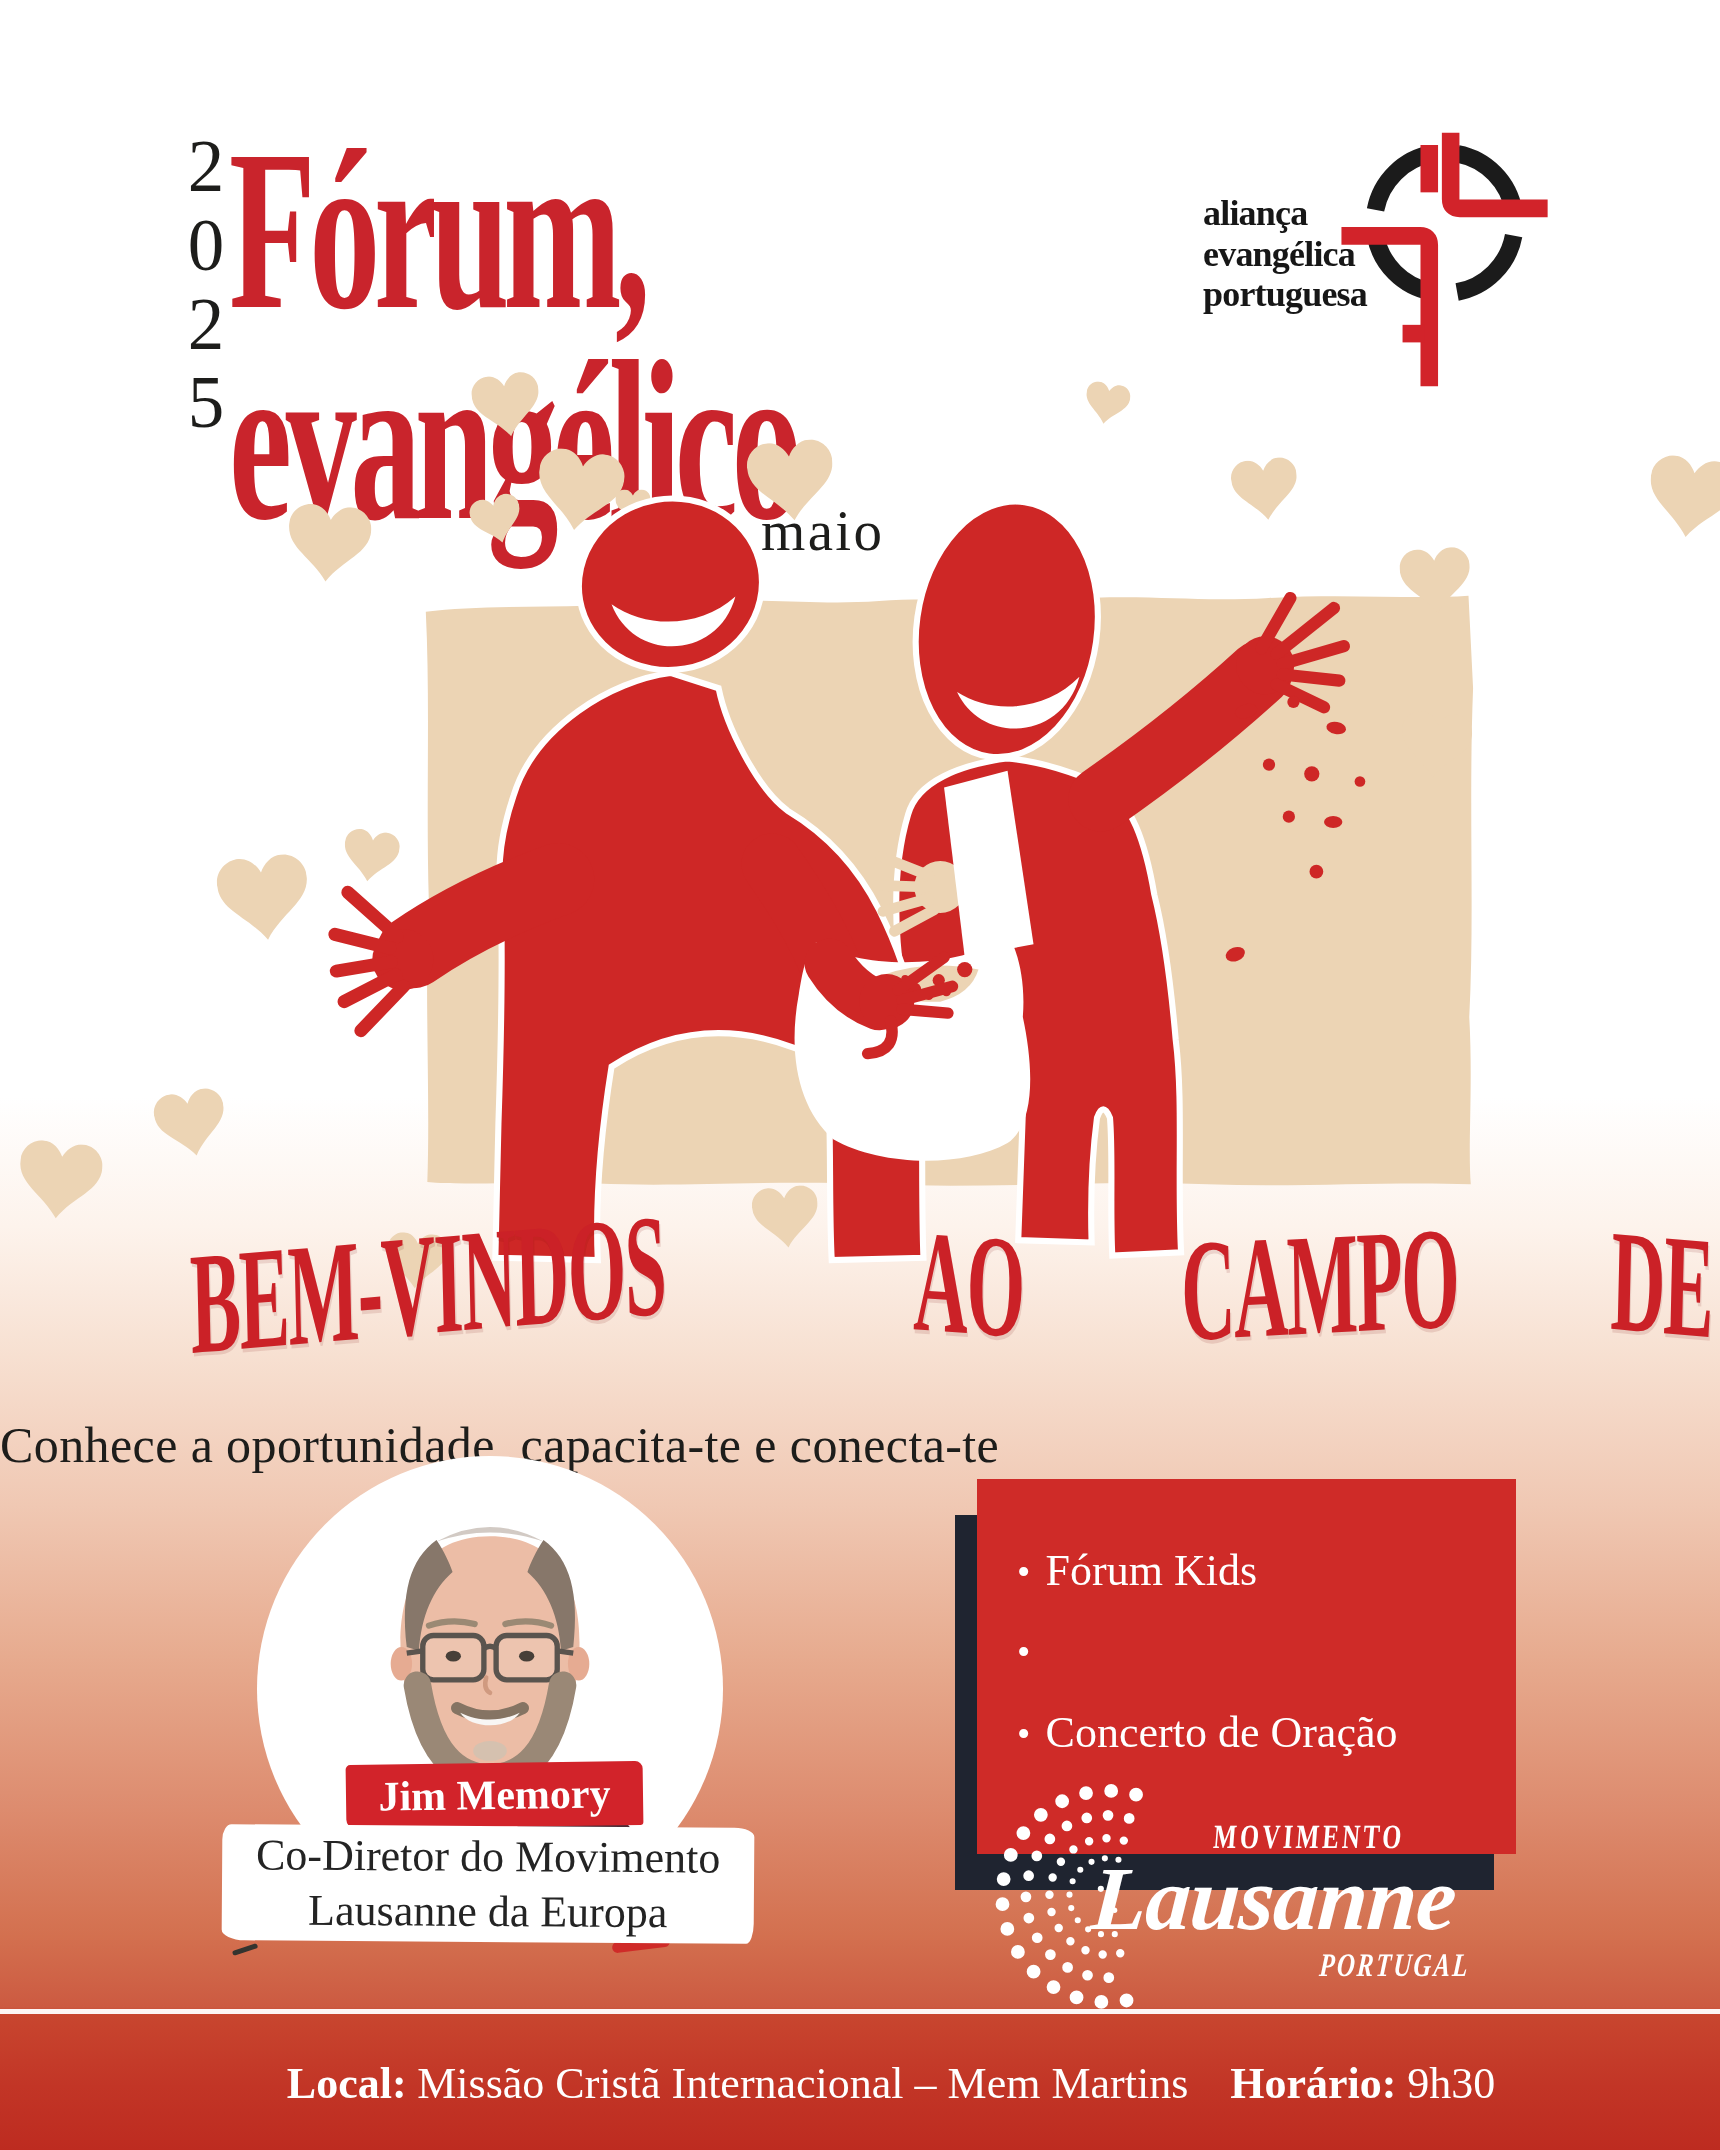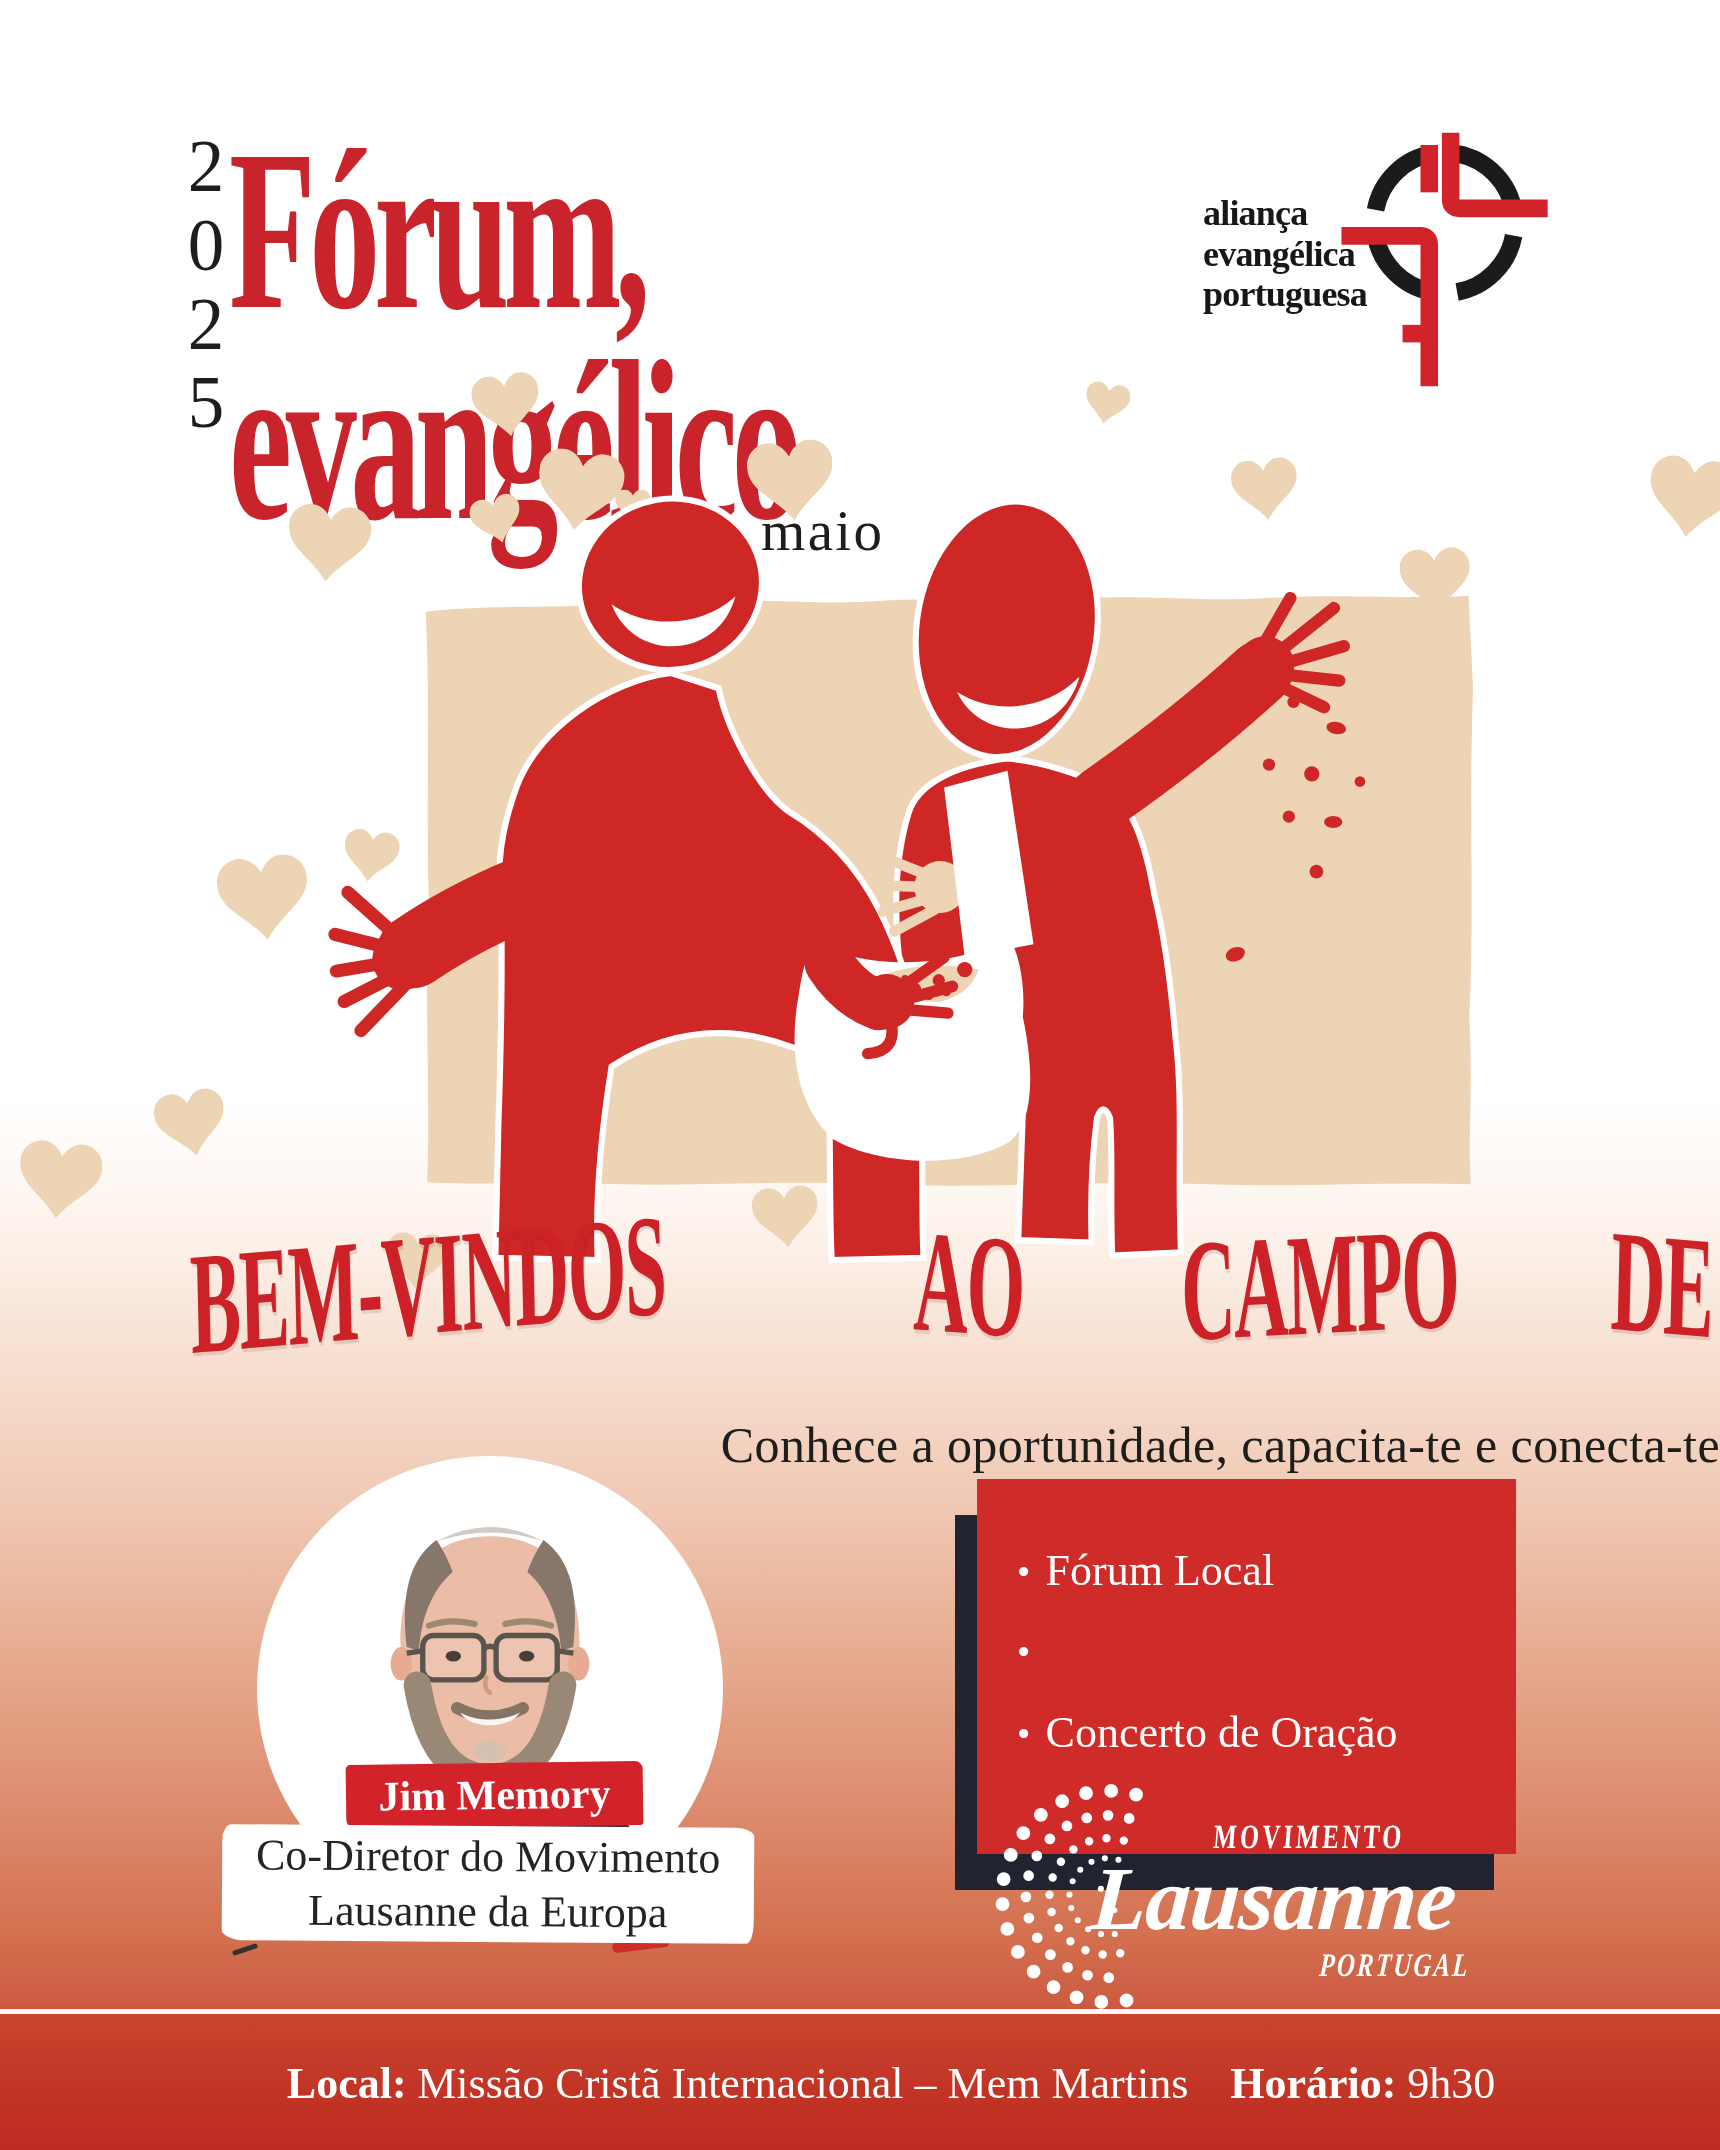--- a/index.html
+++ b/index.html
@@ -48,21 +48,21 @@
     left:0;top:1212px;width:1720px;text-align:center;white-space:nowrap;
     color:#cb2127;font-weight:700;font-size:145px;line-height:1;
     text-shadow:2.3px 3.8px 0 rgba(120,10,10,0.12);
   }
   .headline span{display:inline-block;transform-origin:center;letter-spacing:-0.02em;margin:0 -29px;}
   .hw1{transform:scaleX(.52) rotate(-2.5deg);}
   .hw2{transform:scaleX(.52) rotate(2deg);}
   .hw3{transform:scaleX(.52) rotate(-1.5deg);}
   .hw4{transform:scaleX(.52) rotate(2.5deg);}
   .subheadline{
-    left:0;top:1416px;width:1720px;text-align:right;
+    left:0;top:1416px;width:1720px;text-align:left;
     font-size:50px;color:#1d1d1b;letter-spacing:0.4px;font-weight:400;
   }
 
   
   .portrait{left:257px;top:1456px;}
   .name-banner{
     left:346px;top:1763px;width:297px;height:64px;
     background:#d2232a;border-radius:4.6px 7.6px 3.1px 9.2px;
     transform:rotate(-0.8deg);
     display:flex;align-items:center;justify-content:center;
@@ -353,21 +353,21 @@
   </div>
   <div class="abs role-box">
     <div>Co-Diretor do Movimento</div>
     <div>Lausanne da Europa</div>
   </div>
 
   <div class="abs program-shadow"></div>
   <div class="abs program-box">
     <div class="program-item">
       <span class="bullet">•</span>
-      <span>Fórum Local</span>
+      <span>Fórum Kids</span>
     </div>
     <div class="program-item">
       <span class="bullet">•</span>
     </div>
     <div class="program-item">
       <span class="bullet">•</span>
       <span>Concerto de Oração</span>
     </div>
   </div>
 

